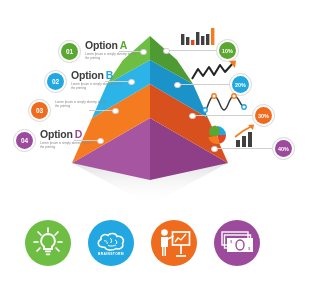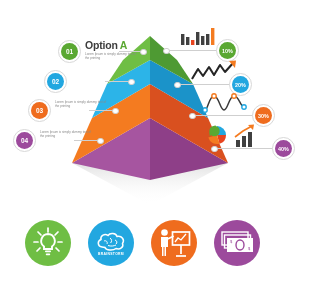--- a/index.html
+++ b/index.html
@@ -106,40 +106,49 @@
       <div class="opt-desc">Lorem Ipsum is simply dummy text of the printing</div>
     </div>
   </div>
   <div class="opt-line" style="left:119px;top:51px;width:24px;"></div>
   <div class="opt-dot" style="left:140px;top:48.5px;"></div>
 
   <div class="option-row" style="left:44px;top:70px;">
     <div class="opt-badge-ring">
       <div class="opt-badge" style="background:#22a7e0;">02</div>
     </div>
+    <div class="opt-text">
+      <div class="opt-title">
+        <span>Option</span><span class="letter" style="color:#22a7e0;">B</span>
+      </div>
+      <div class="opt-desc">Lorem Ipsum is simply dummy text of the printing</div>
+    </div>
   </div>
   <div class="opt-line" style="left:105px;top:81px;width:26px;"></div>
   <div class="opt-dot" style="left:128px;top:78.5px;"></div>
 
   <div class="option-row" style="left:28px;top:99px;">
     <div class="opt-badge-ring">
       <div class="opt-badge" style="background:#ef6c1e;">03</div>
     </div>
     <div class="opt-text">
       <div class="opt-desc">Lorem Ipsum is simply dummy text of the printing</div>
     </div>
   </div>
   <div class="opt-line" style="left:89px;top:110px;width:26px;"></div>
   <div class="opt-dot" style="left:112px;top:107.5px;"></div>
 
   <div class="option-row" style="left:13px;top:129px;">
     <div class="opt-badge-ring">
       <div class="opt-badge" style="background:#9c4a9c;">04</div>
     </div>
     <div class="opt-text">
+      <div class="opt-title">
+        <span>Option</span><span class="letter" style="color:#9c4a9c;">D</span>
+      </div>
       <div class="opt-desc">Lorem Ipsum is simply dummy text of the printing</div>
     </div>
   </div>
   <div class="opt-line" style="left:74px;top:140px;width:26px;"></div>
   <div class="opt-dot" style="left:97px;top:137.5px;"></div>
 
   <svg width="60" height="24" style="position:absolute;left:179px;top:26px;">
     <rect x="2" y="8" width="3.4" height="11" fill="#404040"></rect>
     <rect x="7" y="11" width="3.4" height="8" fill="#404040"></rect>
     <rect x="12" y="14" width="3.4" height="5" fill="#e8441f"></rect>

